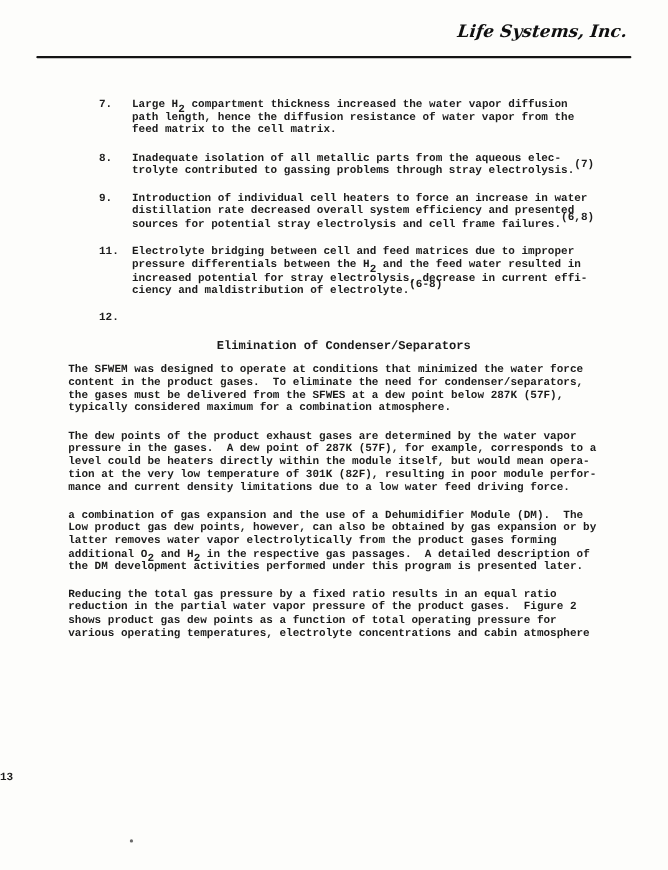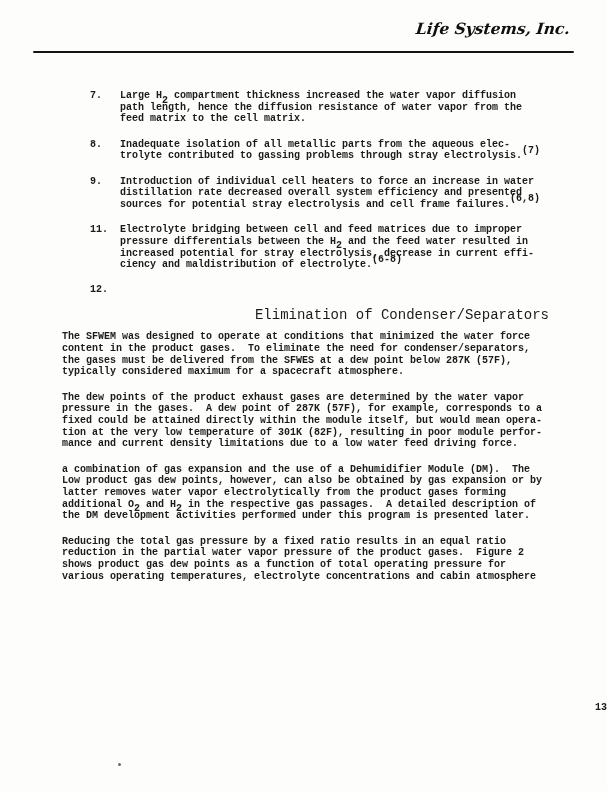--- a/index.html
+++ b/index.html
@@ -44,42 +44,42 @@
   .content{
     position:absolute;
     left:62px;
     top:90px;
     width:487px;
   }
   .list-item{display:flex;margin-bottom:13.5px;}
   .num{margin-left:28px;width:30px;flex:none;}
   .line{white-space:pre;}
   .heading{
-    font-size:14px;
-    font-weight:normal;
+    font-size:11px;
+    font-weight:bold;
     margin:0 0 10px 0;
     padding-left:14px;
-    text-align:right;
+    text-align:center;
     line-height:11.7px;
   }
   .paragraph{margin-bottom:13.5px;}
   sup.cite,sub.subs{
     font-size:inherit;
     vertical-align:baseline;
     line-height:0;
     position:relative;
   }
   sup.cite{top:-5.6px;}
   sub.subs{top:4.6px;}
   .pagenum{
     position:absolute;
     top:702px;
     left:0;
     width:100%;
-    text-align:right;
+    text-align:left;
   }
   .speck{
     position:absolute;
     left:118px;
     top:763px;
     width:3px;
     height:3px;
     background:#6a6a6a;
     border-radius:50%;
   }
@@ -128,26 +128,26 @@
         <div class="list-item">
           <div class="num">12.</div>
         </div>
       </div>
     <div class="heading">Elimination of Condenser/Separators</div>
     <div id="paragraphs">
         <div class="paragraph">
           <div class="line">The SFWEM was designed to operate at conditions that minimized the water force</div>
           <div class="line">content in the product gases.  To eliminate the need for condenser/separators,</div>
           <div class="line">the gases must be delivered from the SFWES at a dew point below 287K (57F),</div>
-          <div class="line">typically considered maximum for a spacecraft atmosphere.</div>
+          <div class="line">typically considered maximum for a combination atmosphere.</div>
         </div>
         <div class="paragraph">
           <div class="line">The dew points of the product exhaust gases are determined by the water vapor</div>
           <div class="line">pressure in the gases.  A dew point of 287K (57F), for example, corresponds to a</div>
-          <div class="line">fixed could be attained directly within the module itself, but would mean opera-</div>
+          <div class="line">level could be heaters directly within the module itself, but would mean opera-</div>
           <div class="line">tion at the very low temperature of 301K (82F), resulting in poor module perfor-</div>
           <div class="line">mance and current density limitations due to a low water feed driving force.</div>
         </div>
         <div class="paragraph">
           <div class="line">a combination of gas expansion and the use of a Dehumidifier Module (DM).  The</div>
           <div class="line">Low product gas dew points, however, can also be obtained by gas expansion or by</div>
           <div class="line">latter removes water vapor electrolytically from the product gases forming</div>
           <div class="line">additional O<sub class="subs">2</sub> and H<sub class="subs">2</sub> in the respective gas passages.  A detailed description of</div>
           <div class="line">the DM development activities performed under this program is presented later.</div>
         </div>

